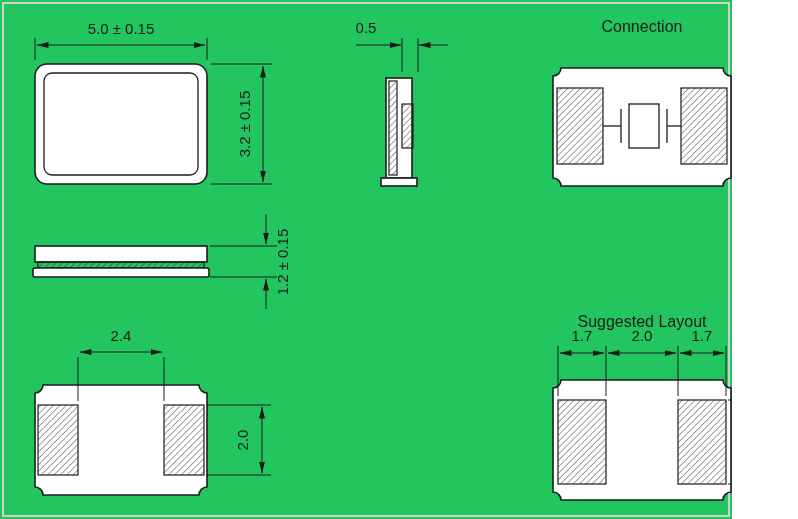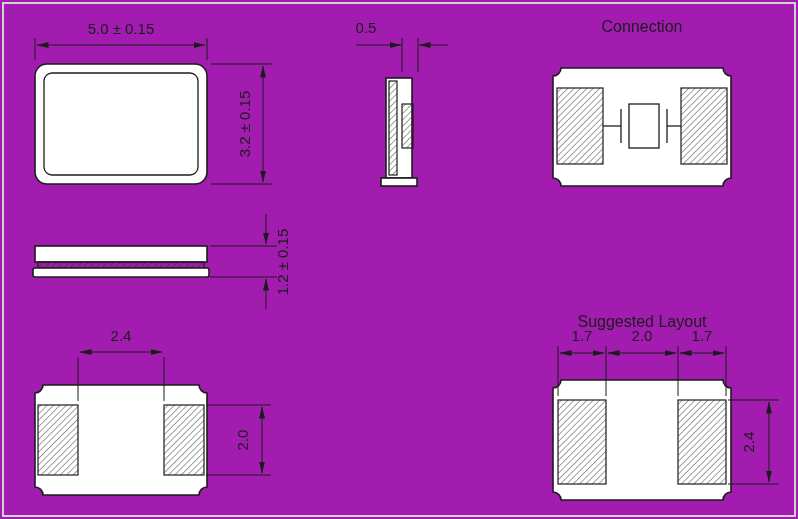--- a/index.html
+++ b/index.html
@@ -1,20 +1,20 @@
 <!DOCTYPE html>
 <html><head>
 <meta charset="utf-8">
 <style>
   html, body { margin: 0; padding: 0; background: #ffffff; }
   .page {
     position: relative;
-    width: 798px;
+    width: 732px;
     height: 519px;
-    background: #a21caf;
+    background: #22c55e;
     overflow: hidden;
     font-family: "Liberation Sans", sans-serif;
   }
   .frame {
     position: absolute;
     inset: 2px;
     border: 2px solid #d2d2d2;
     pointer-events: none;
   }
   svg.drawing { position: absolute; left: 0; top: 0; }

